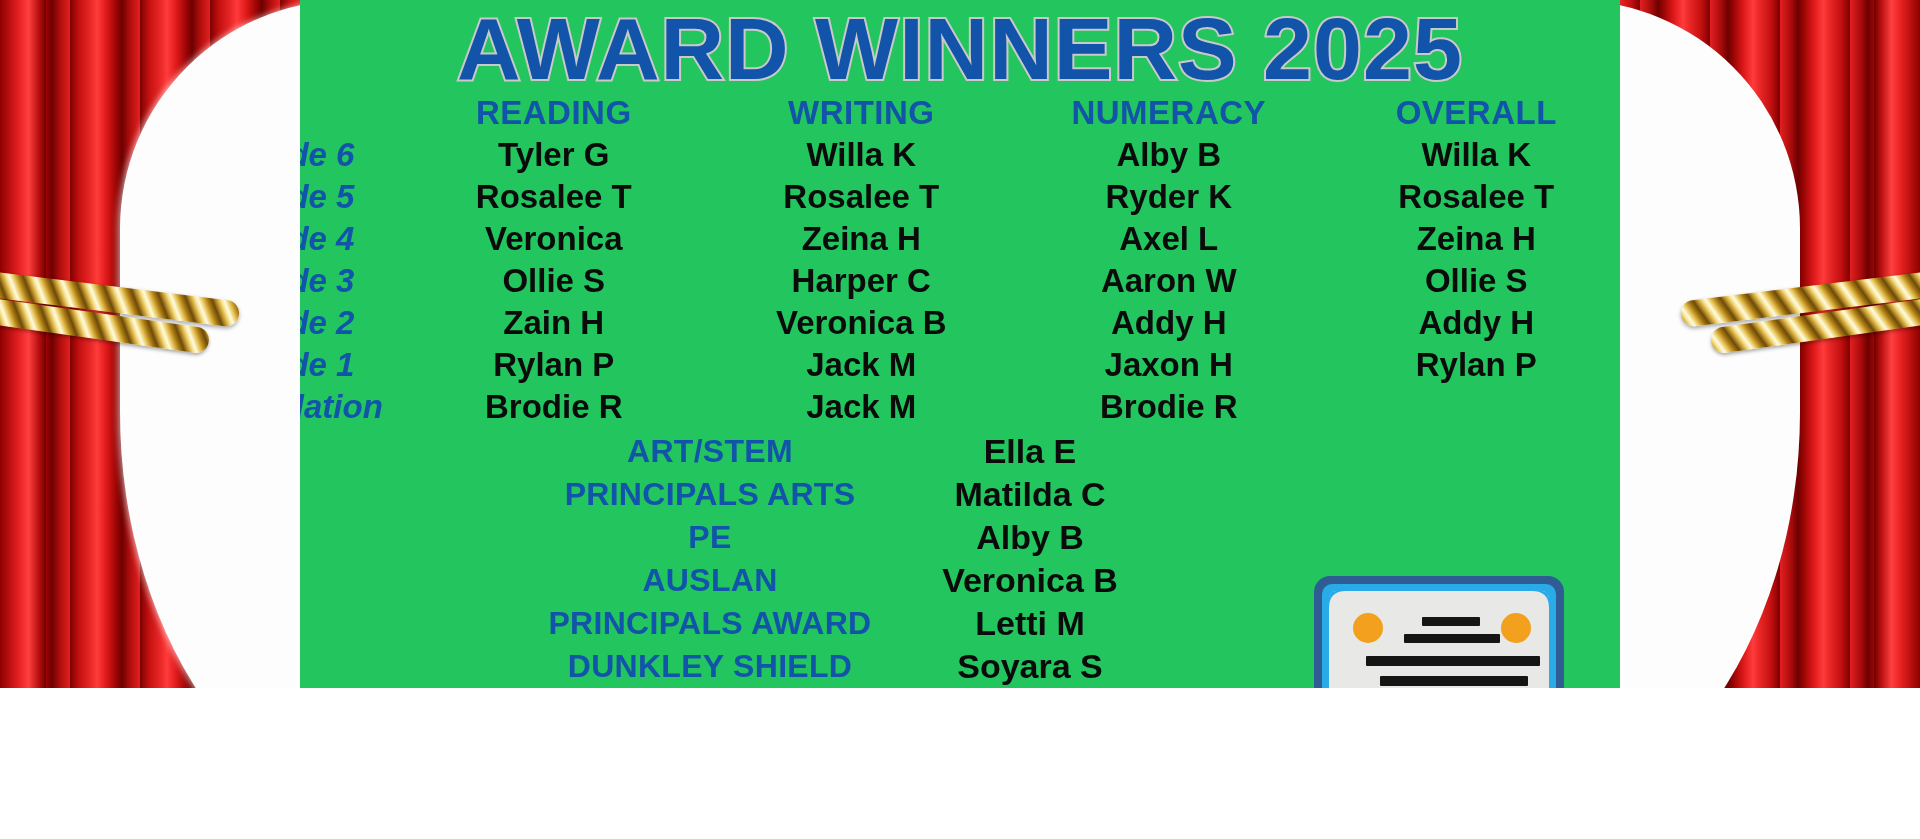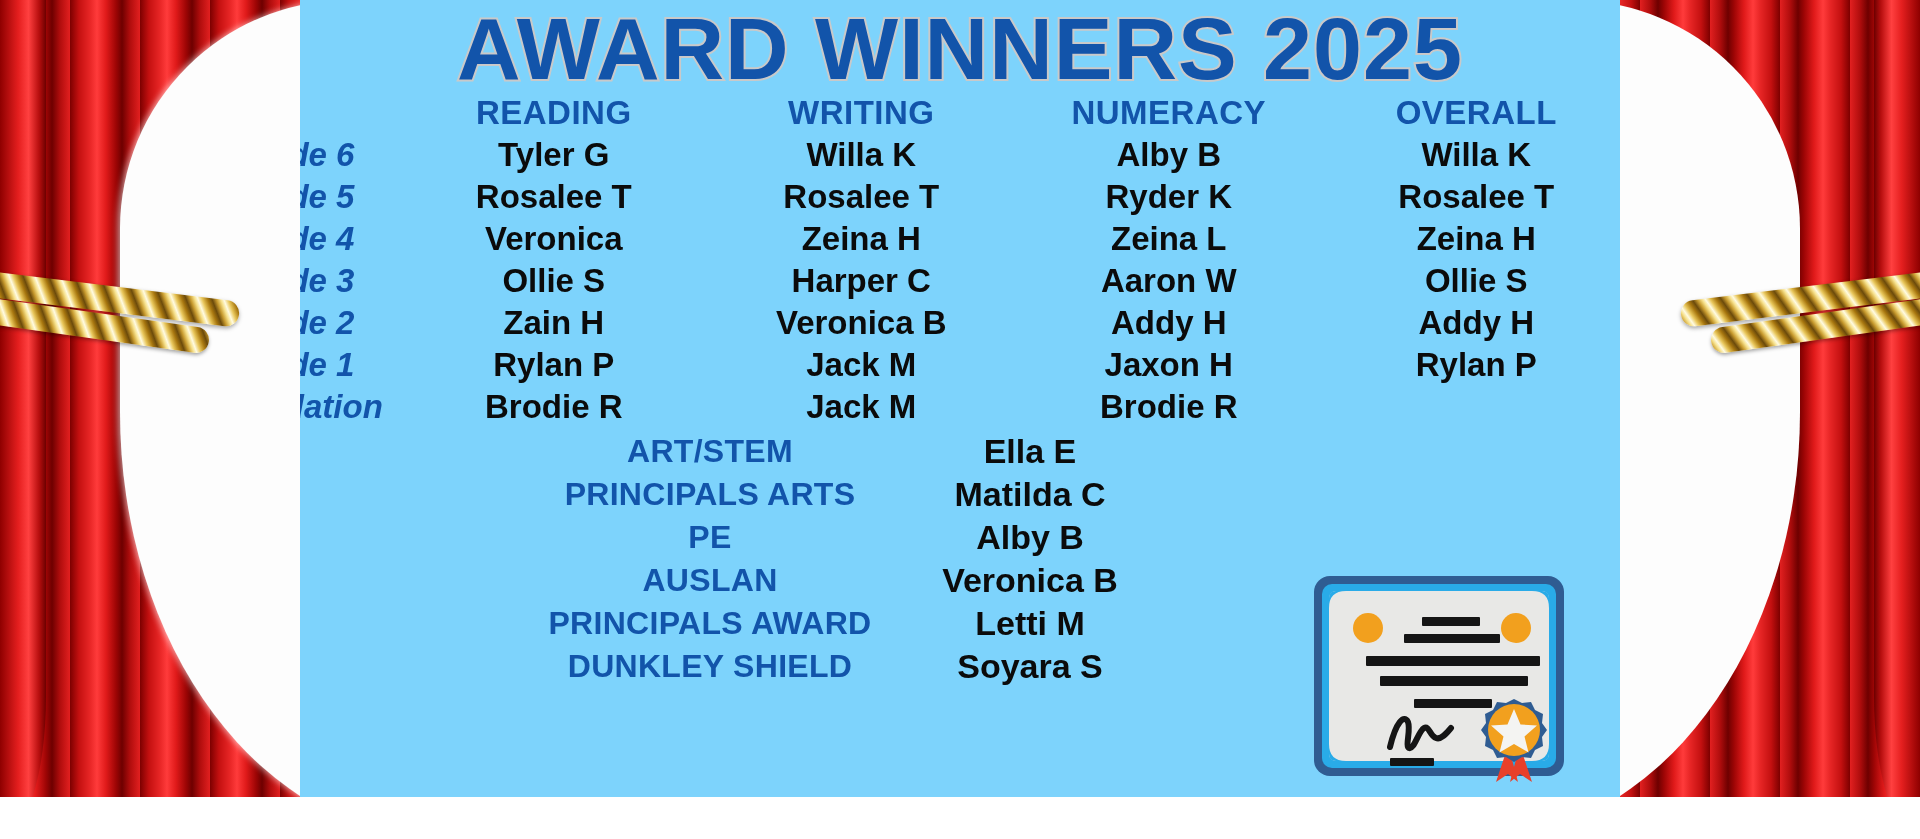--- a/index.html
+++ b/index.html
@@ -7,23 +7,23 @@
     margin: 0;
     padding: 0;
     background: #ffffff;
   }
   body {
     font-family: "Liberation Sans", sans-serif;
   }
   #stage {
     position: relative;
     width: 1920px;
-    height: 797px;
+    height: 688px;
     overflow: hidden;
-    background: #7dd3fc;
+    background: #22c55e;
   }
 
   
   .curtain {
     position: absolute;
     top: 0;
     height: 839px;
     width: 300px;
     overflow: hidden;
     z-index: 5;
@@ -280,21 +280,21 @@
 
     <div class="grade-label">Grade 5</div>
     <div class="winner">Rosalee T</div>
     <div class="winner">Rosalee T</div>
     <div class="winner">Ryder K</div>
     <div class="winner">Rosalee T</div>
 
     <div class="grade-label">Grade 4</div>
     <div class="winner">Veronica</div>
     <div class="winner">Zeina H</div>
-    <div class="winner">Zeina L</div>
+    <div class="winner">Axel L</div>
     <div class="winner">Zeina H</div>
 
     <div class="grade-label">Grade 3</div>
     <div class="winner">Ollie S</div>
     <div class="winner">Harper C</div>
     <div class="winner">Aaron W</div>
     <div class="winner">Ollie S</div>
 
     <div class="grade-label">Grade 2</div>
     <div class="winner">Zain H</div>

